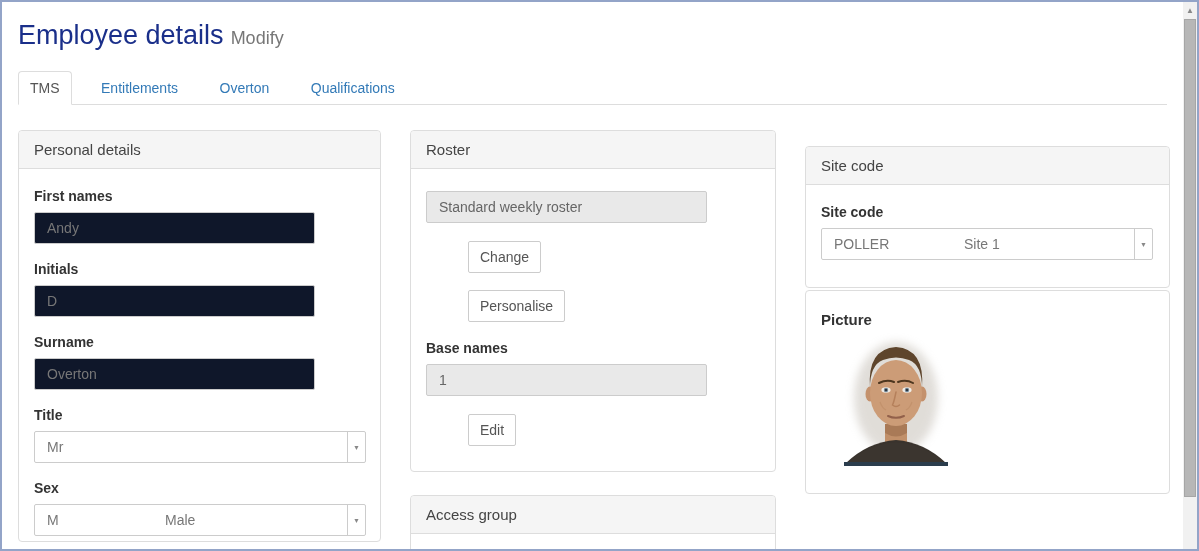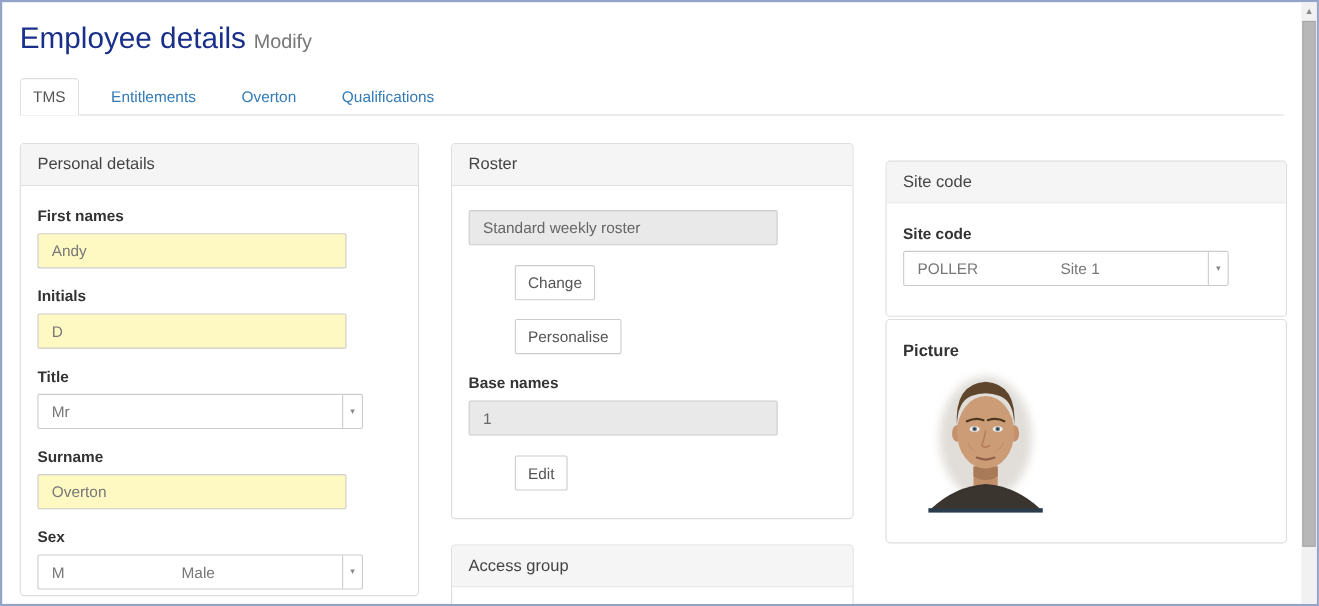--- a/index.html
+++ b/index.html
@@ -14,24 +14,24 @@
   .tab{display:inline-block;margin:0 13px -1px 0;padding:8px 11px;font-size:14px;color:#337ab7;cursor:pointer;border:1px solid transparent;border-radius:4px 4px 0 0;}
   .tab.active{background:#fff;border-color:#ddd #ddd #fff #ddd;color:#555;cursor:default;}
 
   
   .panel{position:absolute;background:#fff;border:1px solid #ddd;border-radius:4px;box-sizing:border-box;overflow:hidden;}
   .panel-header{background:#f5f5f5;border-bottom:1px solid #ddd;border-radius:3px 3px 0 0;padding:0 15px;height:37px;line-height:37px;font-size:15px;color:#444;}
   .panel-body{padding:19px 15px 0 15px;}
 
   .field{margin-bottom:17px;}
   .form-label{font-size:14px;font-weight:bold;color:#333;margin:0 0 8px 0;}
-  .text-input{display:block;width:281px;height:32px;box-sizing:border-box;border:1px solid #ccc;border-radius:2px;padding:0 12px;font-size:14px;color:#777;background:#fef9c3;font-family:inherit;outline:none;}
+  .text-input{display:block;width:281px;height:32px;box-sizing:border-box;border:1px solid #ccc;border-radius:2px;padding:0 12px;font-size:14px;color:#777;background:#0f172a;font-family:inherit;outline:none;}
   .text-input[disabled]{background:#e9e9e9;color:#666;}
 
-  .select{position:relative;width:296px;height:32px;box-sizing:border-box;border:1px solid #ccc;border-radius:2px;background:#fff;font-size:14px;color:#777;cursor:pointer;}
+  .select{position:relative;width:332px;height:32px;box-sizing:border-box;border:1px solid #ccc;border-radius:2px;background:#fff;font-size:14px;color:#777;cursor:pointer;}
   .select .code{position:absolute;left:12px;top:7px;}
   .select .desc{position:absolute;left:130px;top:7px;}
   .select.site .desc{left:142px;}
   .arrow-box{position:absolute;right:0;top:0;bottom:0;width:17px;border-left:1px solid #ccc;display:flex;align-items:center;justify-content:center;}
   .arrow-glyph{color:#888;font-size:7px;line-height:1;}
 
   .btn{display:inline-block;border:1px solid #ccc;background:#fff;border-radius:2px;padding:7px 11px;font-size:14px;color:#555;cursor:pointer;font-family:inherit;margin-left:42px;}
 
   
   .p-personal{left:16px;top:128px;width:363px;height:412px;}
@@ -73,31 +73,31 @@
     <div class="panel-body">
       <div class="field">
         <div class="form-label">First names</div>
         <input class="text-input" type="text" value="Andy" style="">
       </div>
       <div class="field">
         <div class="form-label">Initials</div>
         <input class="text-input" type="text" value="D" style="">
       </div>
       <div class="field">
+        <div class="form-label">Surname</div>
+        <input class="text-input" type="text" value="Overton" style="">
+      </div>
+      <div class="field">
         <div class="form-label">Title</div>
         <div class="select">
           <span class="code">Mr</span>
           <span class="arrow-box">
               <span class="arrow-glyph">▼</span>
             </span>
         </div>
-      </div>
-      <div class="field">
-        <div class="form-label">Surname</div>
-        <input class="text-input" type="text" value="Overton" style="">
       </div>
       <div class="field">
         <div class="form-label">Sex</div>
         <div class="select">
           <span class="code">M</span>
           <span class="desc">Male</span>
           <span class="arrow-box">
               <span class="arrow-glyph">▼</span>
             </span>
         </div>

